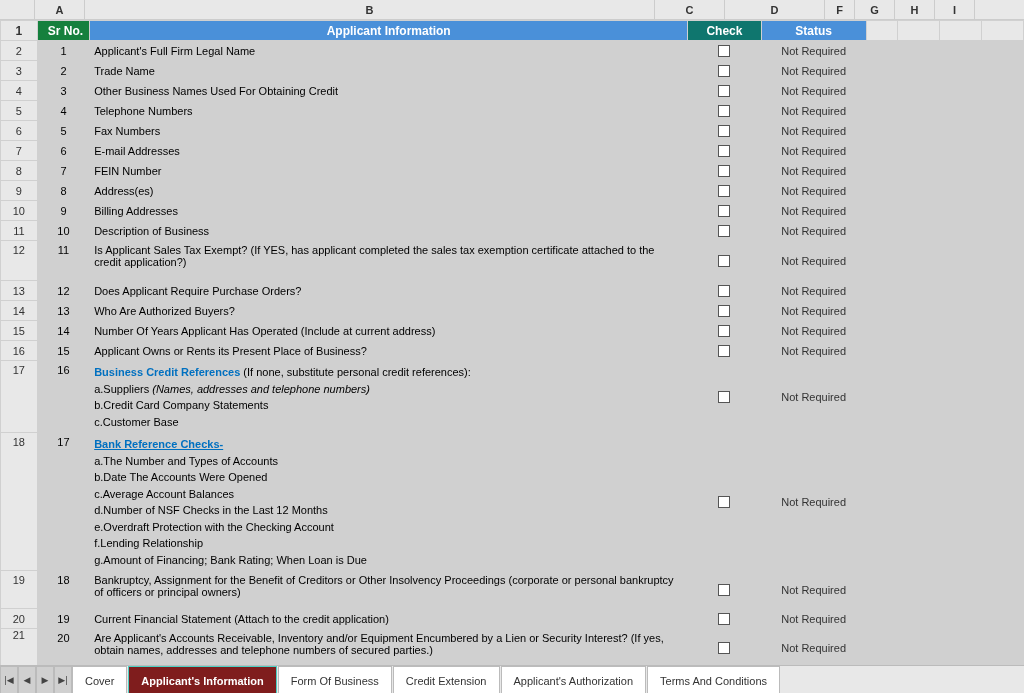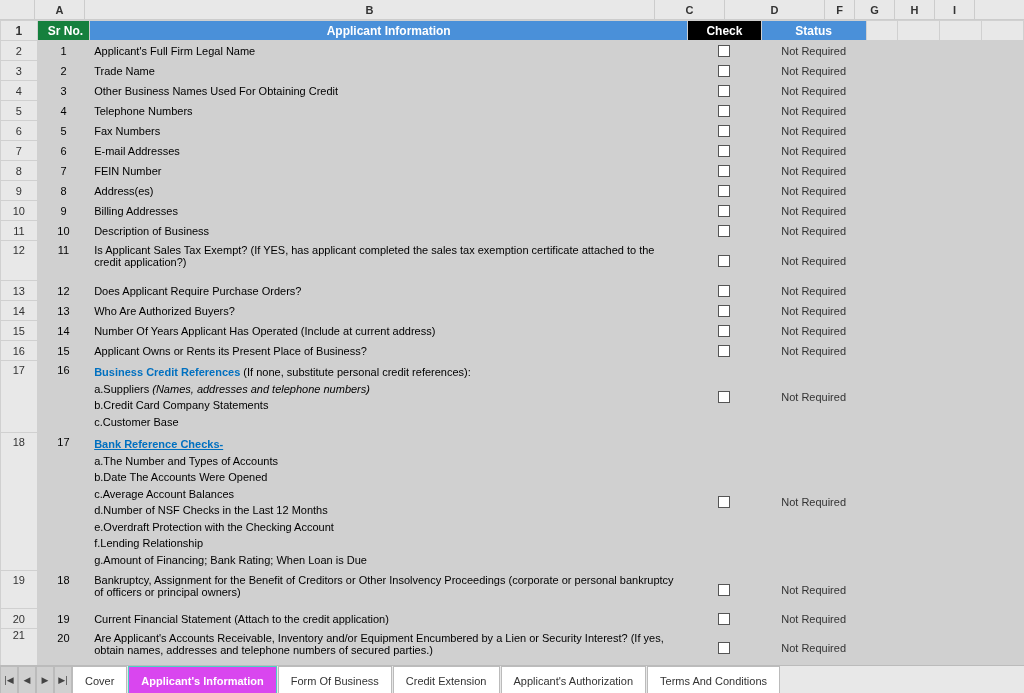--- a/index.html
+++ b/index.html
@@ -4,21 +4,21 @@
   <style>
     * { margin: 0; padding: 0; box-sizing: border-box; }
     body { font-family: Arial, sans-serif; font-size: 11px; background: #d0d0d0; overflow: hidden; width: 1024px; height: 693px; }
 
     .spreadsheet-container { width: 1024px; height: 693px; display: flex; flex-direction: column; }
 
     
     .tab-bar { display: flex; align-items: center; background: #e8e8e8; border-top: 1px solid #bbb; height: 28px; position: absolute; bottom: 0; left: 0; right: 0; }
     .tab-nav-btn { width: 18px; height: 28px; display: flex; align-items: center; justify-content: center; background: #d0d0d0; border: 1px solid #bbb; cursor: pointer; font-size: 9px; color: #444; }
     .tab { padding: 0 12px; height: 28px; line-height: 28px; border: 1px solid #bbb; border-bottom: none; background: #ffffff; cursor: pointer; white-space: nowrap; font-size: 11px; color: #333; margin-right: 1px; }
-    .tab.active { background: #d946ef; color: #fff; font-weight: bold; border-color: #4dd0c4; }
+    .tab.active { background: #7f1d1d; color: #fff; font-weight: bold; border-color: #4dd0c4; }
 
     
     .sheet-table { width: 100%; border-collapse: collapse; }
     .sheet-table td, .sheet-table th { border: 1px solid #d0d0d0; padding: 2px 4px; font-size: 11px; vertical-align: middle; }
     .sheet-table tr { height: 20px; }
 
     
     .row-num { background: #e8e8e8; text-align: center; width: 35px; min-width: 35px; font-size: 11px; color: #333; border-right: 1px solid #ccc; }
 
     
@@ -60,21 +60,21 @@
   </div>
 
   <div class="sheet-wrapper">
     <table class="sheet-table" style="min-width:800px; border-collapse:collapse;">
 
       <tbody>
           <tr class="header-row">
         <td class="row-num">1</td>
         <td class="col-a" style="background:#15803d; color:white; font-weight:bold; text-align:left; font-size:12px; width:50px;padding-left:10px;">Sr No.</td>
         <td class="col-b" style="background:#4a90d9; color:white; font-weight:bold; text-align:center; font-size:12px; width:570px;">Applicant Information</td>
-        <td class="col-c" style="background:#000000; color:white; font-weight:bold; text-align:center; font-size:12px; width:70px;">Check</td>
+        <td class="col-c" style="background:#0f766e; color:white; font-weight:bold; text-align:center; font-size:12px; width:70px;">Check</td>
         <td class="col-d" style="background:#4a90d9; color:white; font-weight:bold; text-align:center; font-size:12px; width:100px;">Status</td>
         <td style="background:#e8e8e8; width:30px;"></td>
         <td style="background:#e8e8e8; width:40px;"></td>
         <td style="background:#e8e8e8; width:40px;"></td>
         <td style="background:#e8e8e8; width:40px;"></td>
       </tr>
 
       <tr>
         <td class="row-num">2</td>
         <td class="col-a">1</td>

